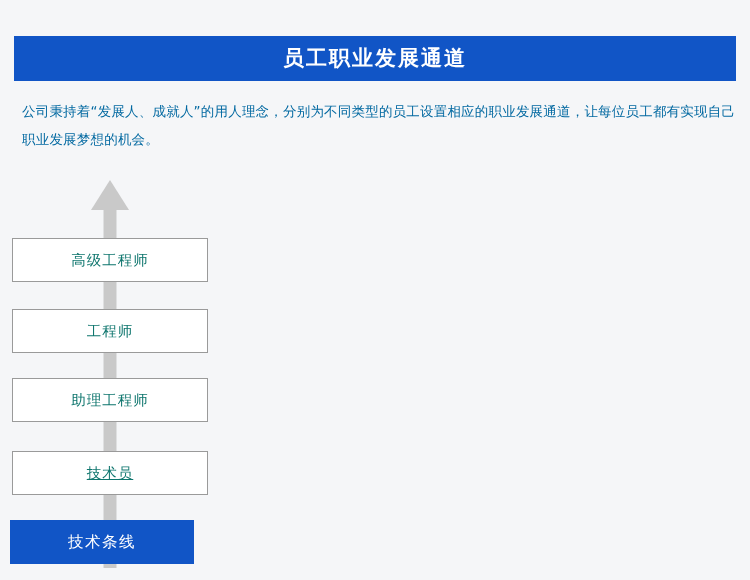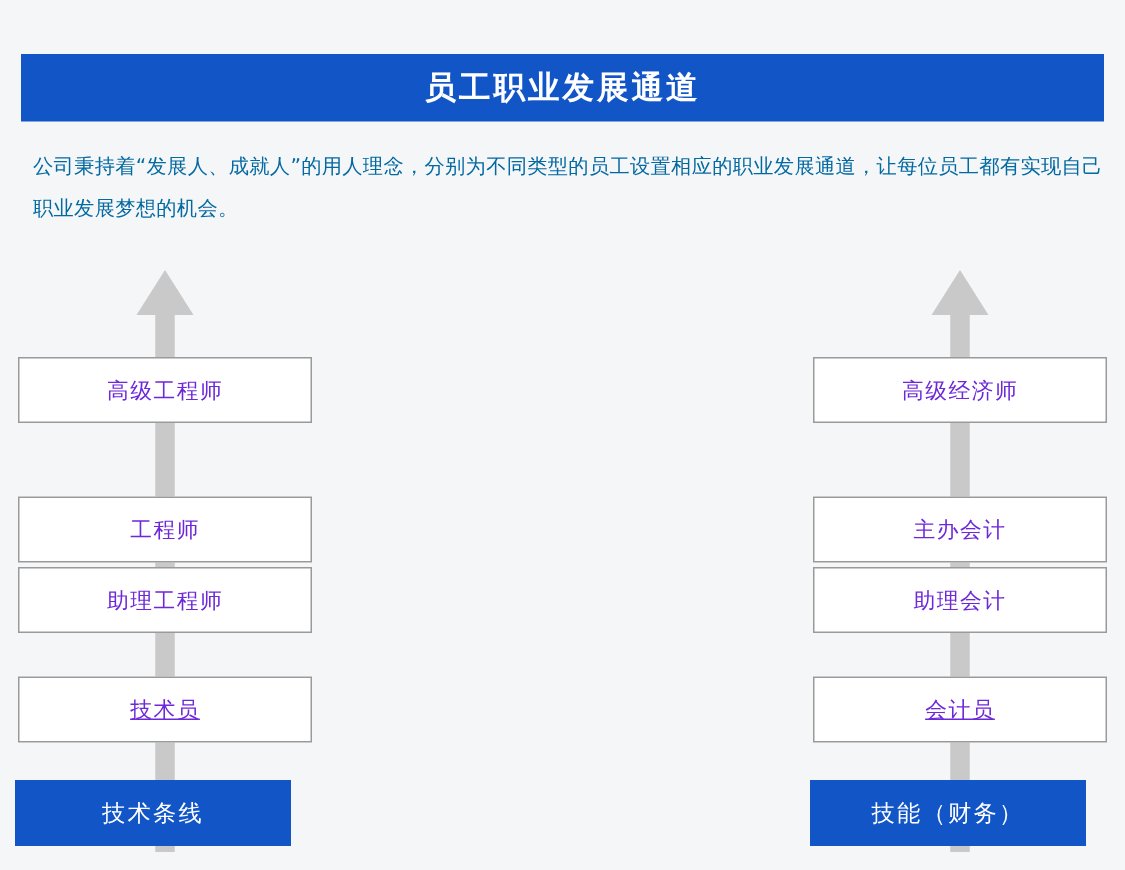--- a/index.html
+++ b/index.html
@@ -117,26 +117,26 @@
     position: absolute;
     left: 0;
     width: 196px;
     height: 44px;
     background: #ffffff;
     border: 1px solid #9a9a9a;
     box-sizing: border-box;
     display: flex;
     align-items: center;
     justify-content: center;
-    color: #6d28d9;
+    color: #0f766e;
     font-size: 14.5px;
     letter-spacing: 1px;
   }
   .node.r0 { top: 68px; }
-  .node.r1 { top: 139px; margin-top: 22px; }
+  .node.r1 { top: 139px; }
   .node.r2 { top: 208px; text-align: right; }
   .node.r3 { top: 281px; text-decoration: underline; }
 
   .node-base {
     position: absolute;
     left: -2px;
     top: 350px;
     width: 184px;
     height: 44px;
     background: #1155c6;
@@ -171,28 +171,15 @@
       <div class="stack">
         <div class="node r0">高级工程师</div>
         <div class="node r1">工程师</div>
         <div class="node r2">助理工程师</div>
         <div class="node r3">技术员</div>
         <div class="node-base">技术条线</div>
       </div>
     </div>
 
 
-    <div class="column col-2">
-      <div class="arrow">
-        <div class="arrow-head"></div>
-        <div class="arrow-shaft"></div>
-      </div>
-      <div class="stack">
-        <div class="node r0">高级经济师</div>
-        <div class="node r1">主办会计</div>
-        <div class="node r2">助理会计</div>
-        <div class="node r3">会计员</div>
-        <div class="node-base">技能（财务）</div>
-      </div>
-    </div>
 
   </div>
 </div>
 
 </body></html>

